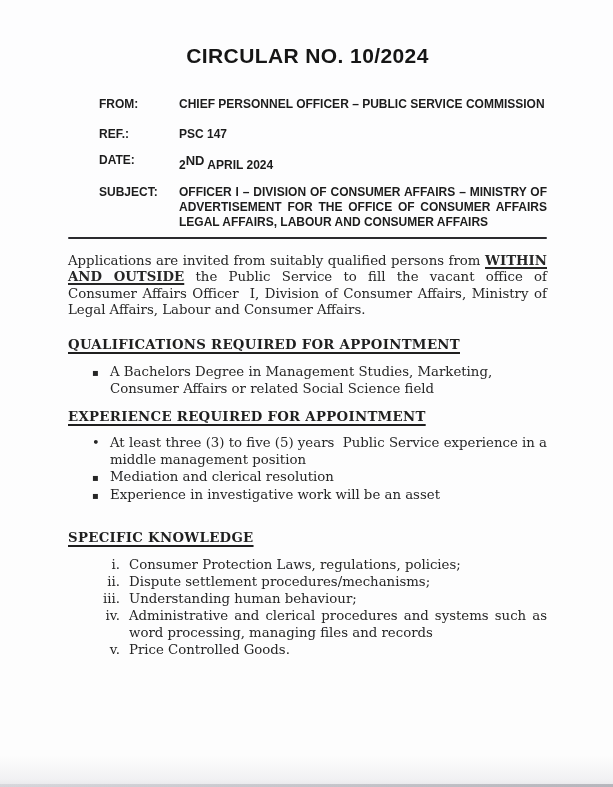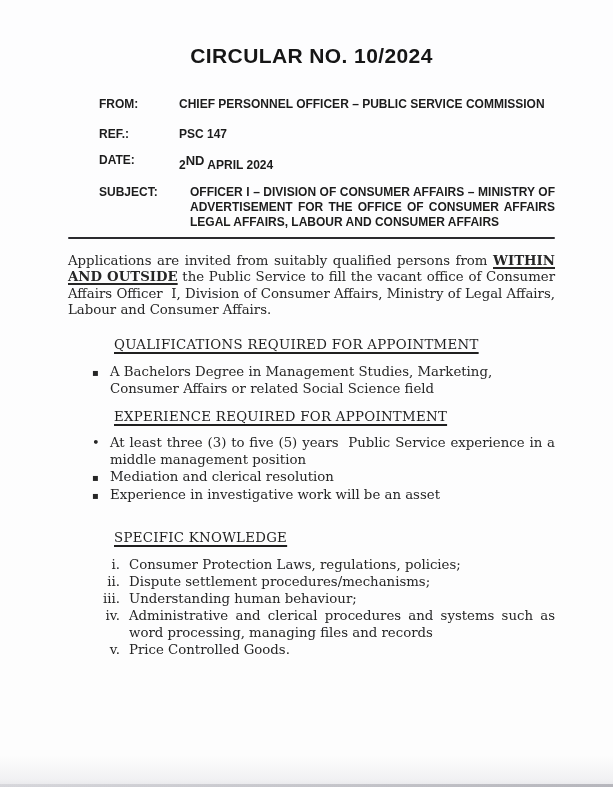--- a/index.html
+++ b/index.html
@@ -5,57 +5,56 @@
   html,body { margin:0; padding:0; background:#ffffff; }
   .page {
     position:relative;
     width:613px; height:787px;
     background:linear-gradient(180deg,#fdfdfe 0%,#fdfdfd 96%,#f1f1f3 99%,#e7e7ea 100%);
     overflow:hidden;
     box-sizing:border-box;
     color:#242424;
   }
   .content {
-    position:absolute; left:68px; right:58px; top:0;
+    position:absolute; left:68px; right:66px; top:0;
   }
   
   .doc-title {
     margin-top:44px;
     text-align:center;
     font-family:"Liberation Sans", sans-serif;
     font-weight:bold;
     font-size:21px;
     letter-spacing:0.4px;
     color:#161616;
   }
   .meta { margin-top:29px; font-family:"Liberation Sans", sans-serif; font-size:12px; font-weight:bold; color:#1c1c1c; }
   .meta-row { display:flex; align-items:flex-start;padding-left:31px; }
   .meta-row.m1 { margin-top:17px; }
   .meta-row.m2 { margin-top:15px; }
   .meta-row.m3 { margin-top:11px; }
-  .meta-row.m4 { margin-top:12px;gap:11px; }
+  .meta-row.m4 { margin-top:12px; }
   .meta-label { flex:0 0 80px; line-height:15px; }
   .meta-value { flex:1 1 auto; line-height:15px; }
   .jline { text-align:justify; text-align-last:justify; line-height:15px; }
   .pline { line-height:15px; }
   sup.ord { font-size:13px; vertical-align:4px; letter-spacing:0; }
   .divider { height:2px; background:#2a2a2e; margin-top:7px; border-radius:1px; }
   
   .serif { font-family:"DejaVu Serif", serif; font-size:13.3px; color:#262626; }
   .intro { margin-top:14px; line-height:16.3px; text-align:justify; }
   .intro .bu { font-weight:bold; text-decoration:underline; text-decoration-thickness:1.5px; text-underline-offset:2px; }
   .sec-heading {
-    font-weight:normal;
+    font-weight:bold;
     text-decoration:underline;
     text-decoration-thickness:1.5px;
     text-underline-offset:2.5px;
     letter-spacing:0.3px;
     line-height:17px;
     color:#1f1f1f;
-    margin-left:46px;
   }
   .h-qual { margin-top:18px; }
   .h-exp  { margin-top:11px; }
   .h-know { margin-top:25px; }
   .blist { margin-top:10px; }
   .blist2 { margin-top:9px; }
   .b-row { display:flex; align-items:flex-start; }
   .b-marker { flex:0 0 18px; margin-left:24px; line-height:17px; font-size:10px; padding-top:1px; text-align:left; }
   .b-marker.round { font-size:13px; padding-top:0; }
   .b-text { flex:1 1 auto; line-height:17px; }

